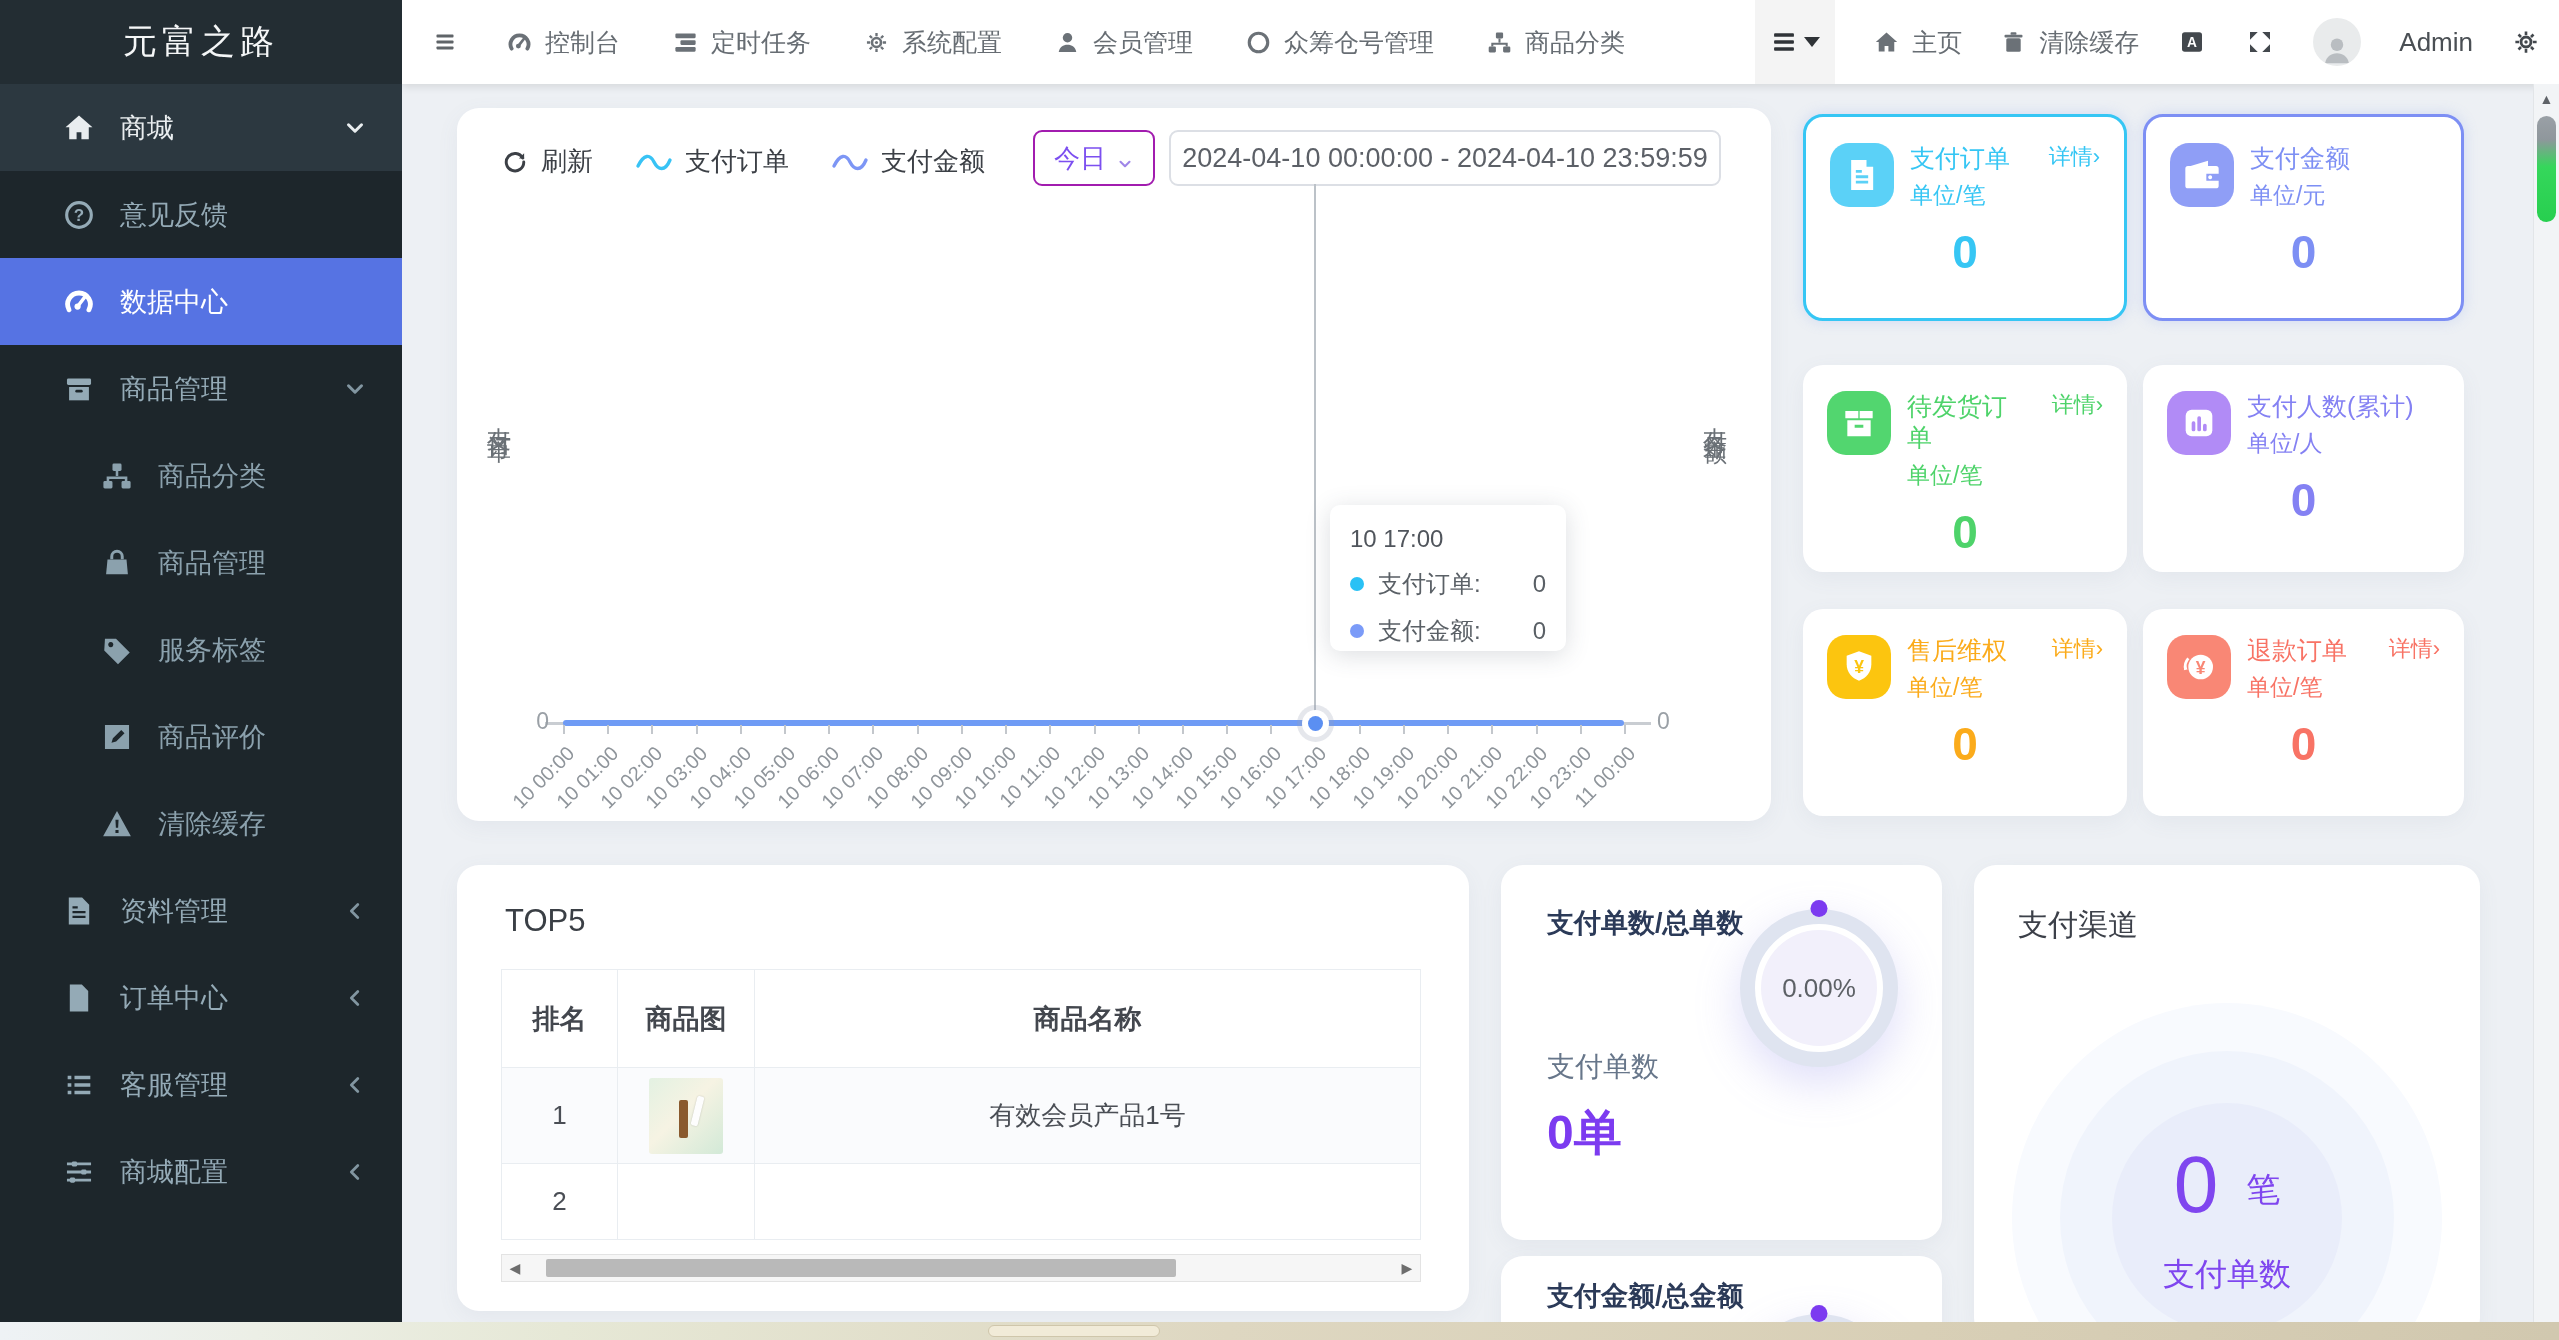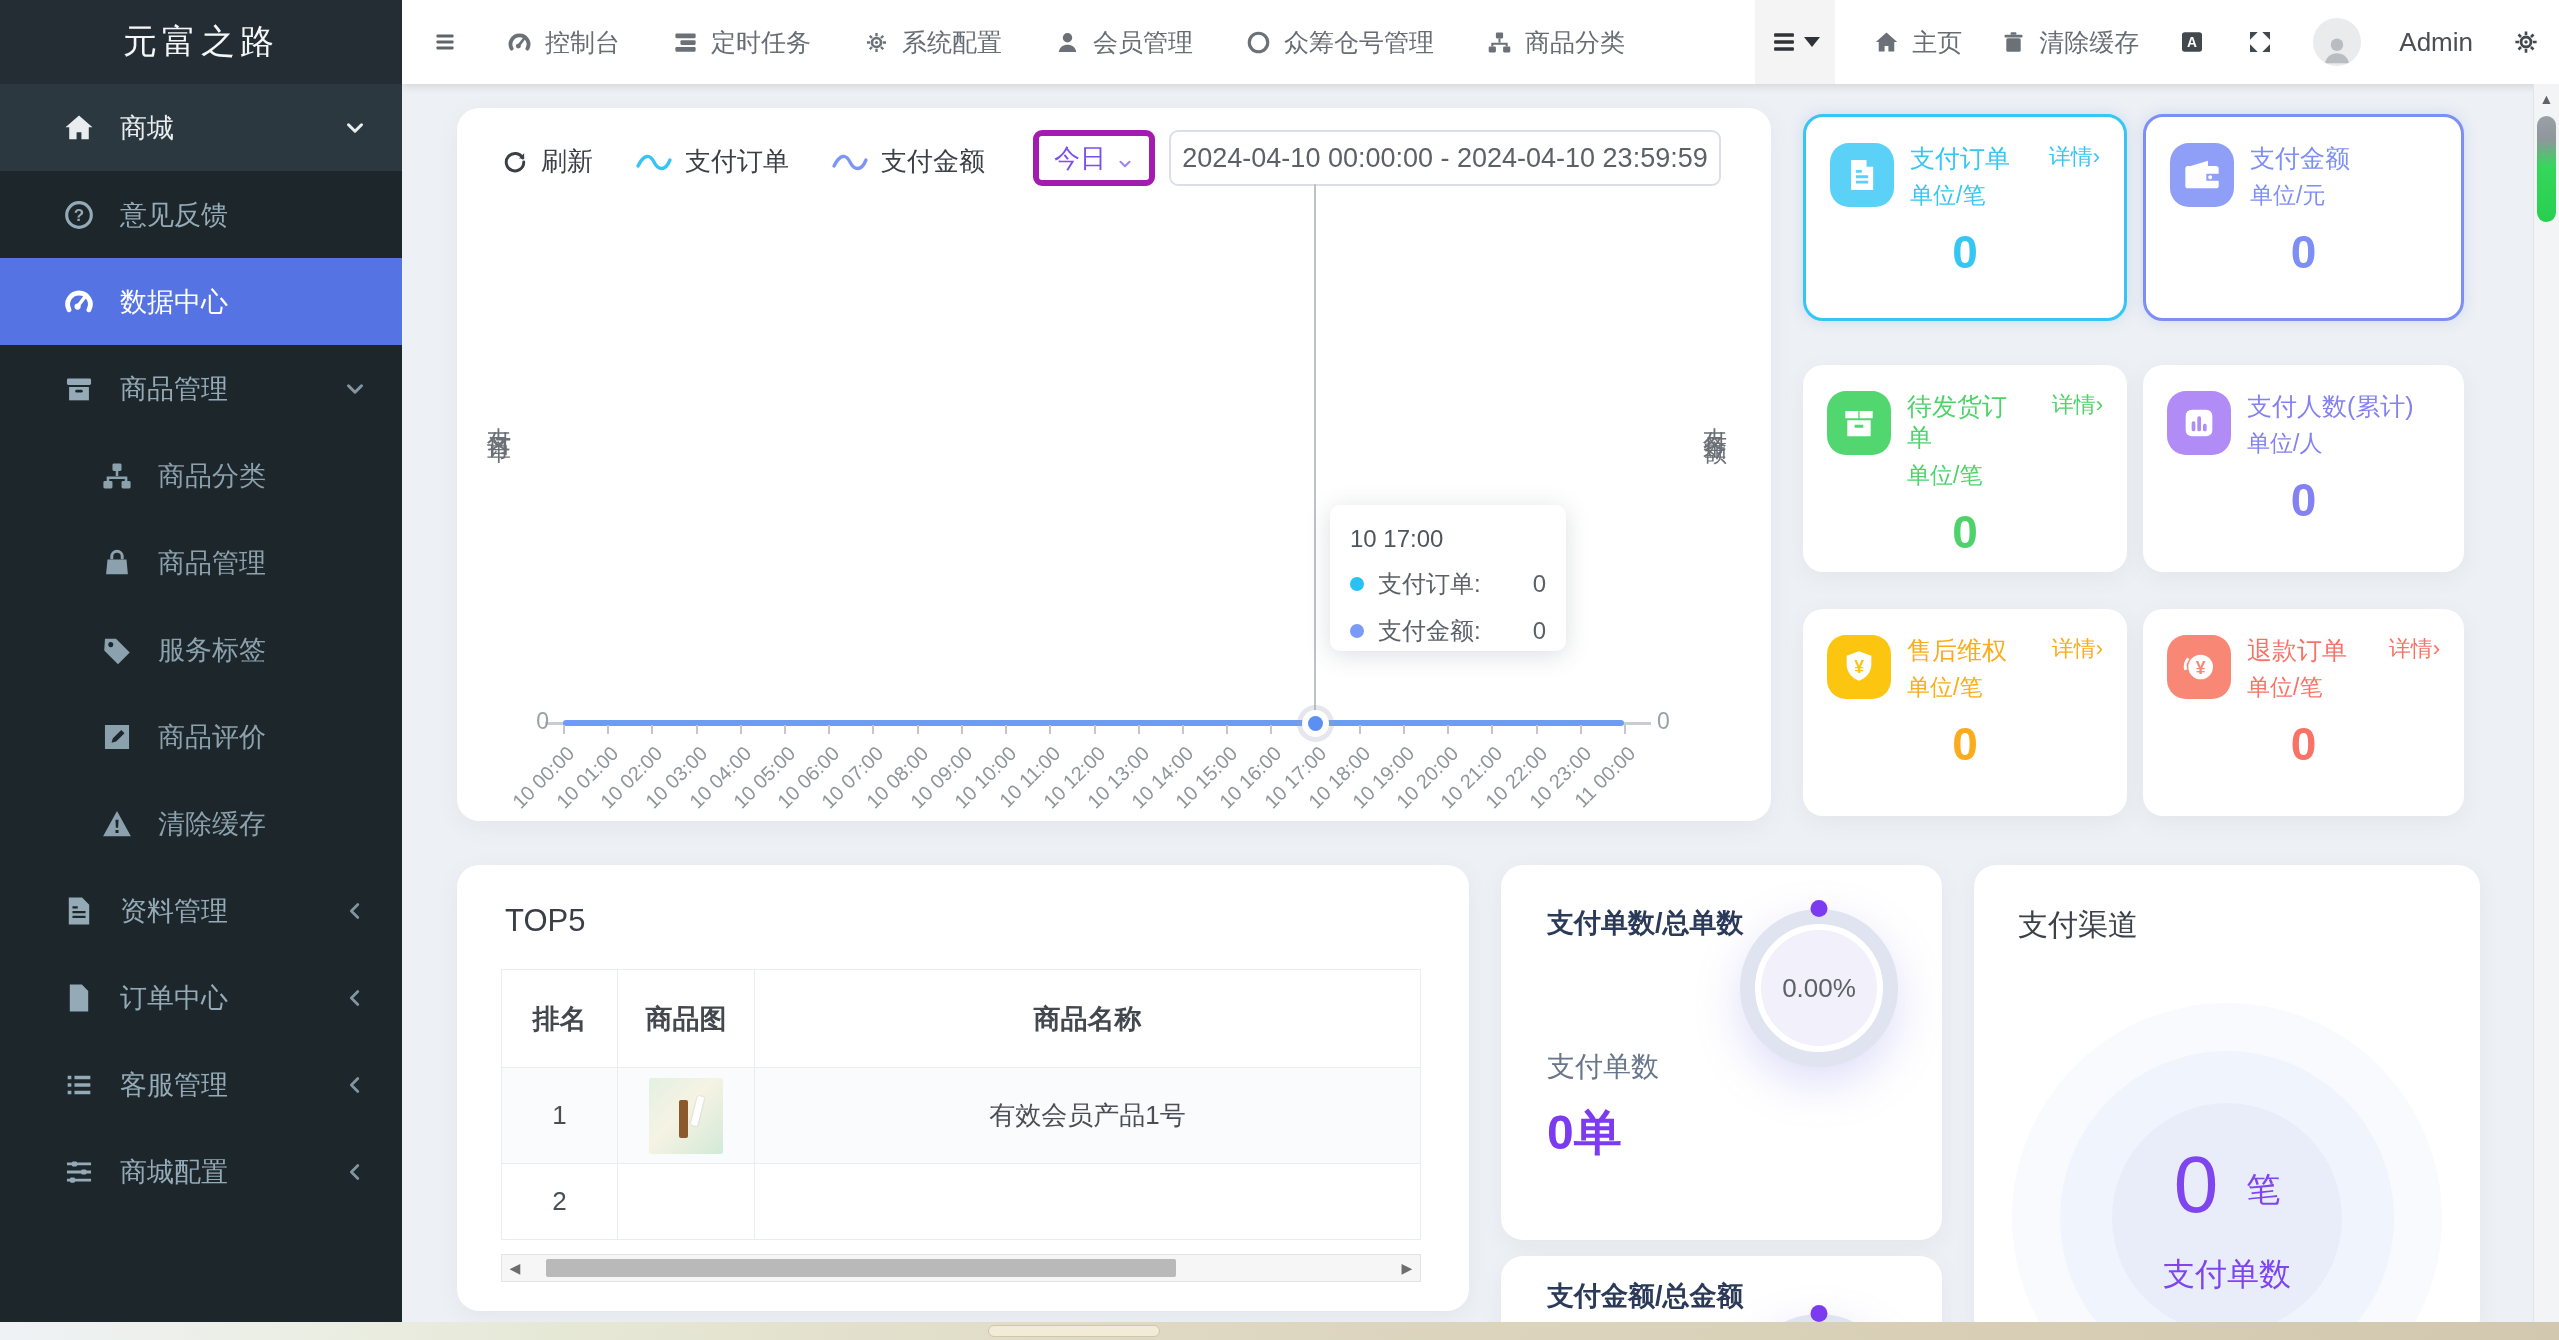--- a/index.html
+++ b/index.html
@@ -46,21 +46,21 @@
   #content { position:absolute; left:402px; top:84px; width:2157px; height:1256px; background:#edf0f4; }
   .card { position:absolute; background:#fff; border-radius:22px; box-shadow:0 6px 22px rgba(100,110,140,.07); }
 
   
   #chart-card { left:55px; top:24px; width:1314px; height:713px; }
   #chart-header { position:absolute; left:44px; top:36px; display:flex; align-items:center; gap:42px; }
   .ch-item { display:flex; align-items:center; gap:12px; font-size:26px; color:#3c4046; cursor:pointer; }
   .ch-item .c-icon { width:28px; height:28px; display:flex; }
   .ch-item .c-icon svg { width:100%; height:100%; }
   .wave { width:38px; height:24px; }
-  #range-btn { position:absolute; left:576px; top:22px; width:122px; height:56px; border:6px solid #a21caf; border-radius:9px;
+  #range-btn { position:absolute; left:576px; top:22px; width:122px; height:56px; border:2px solid #a21caf; border-radius:9px;
                color:#7c4ff0; font-size:26px; display:flex; align-items:center; justify-content:center; gap:10px; cursor:pointer; background:#fff; }
   #range-btn .rb-caret { width:18px; height:18px; color:#9f86e8; }
   #range-btn svg { width:100%; height:100%; }
   #date-box { position:absolute; left:712px; top:22px; width:552px; height:56px; border:2px solid #dcdfe5; border-radius:9px;
               color:#5c6067; font-size:27px; display:flex; align-items:center; justify-content:center; background:#fff; cursor:text; }
   .y-name { position:absolute; writing-mode:vertical-rl; font-size:24px; color:#6a7076; letter-spacing:4px; }
   #y-name-left { left:26px; top:300px; }
   #y-name-right { right:40px; top:300px; }
   #axis-base { position:absolute; left:88px; top:614px; width:1106px; height:3px; background:#c9cdd2; }
   #axis-blue { position:absolute; left:106px; top:612px; width:1061px; height:6px; background:#6f9bf5; border-radius:3px; }

